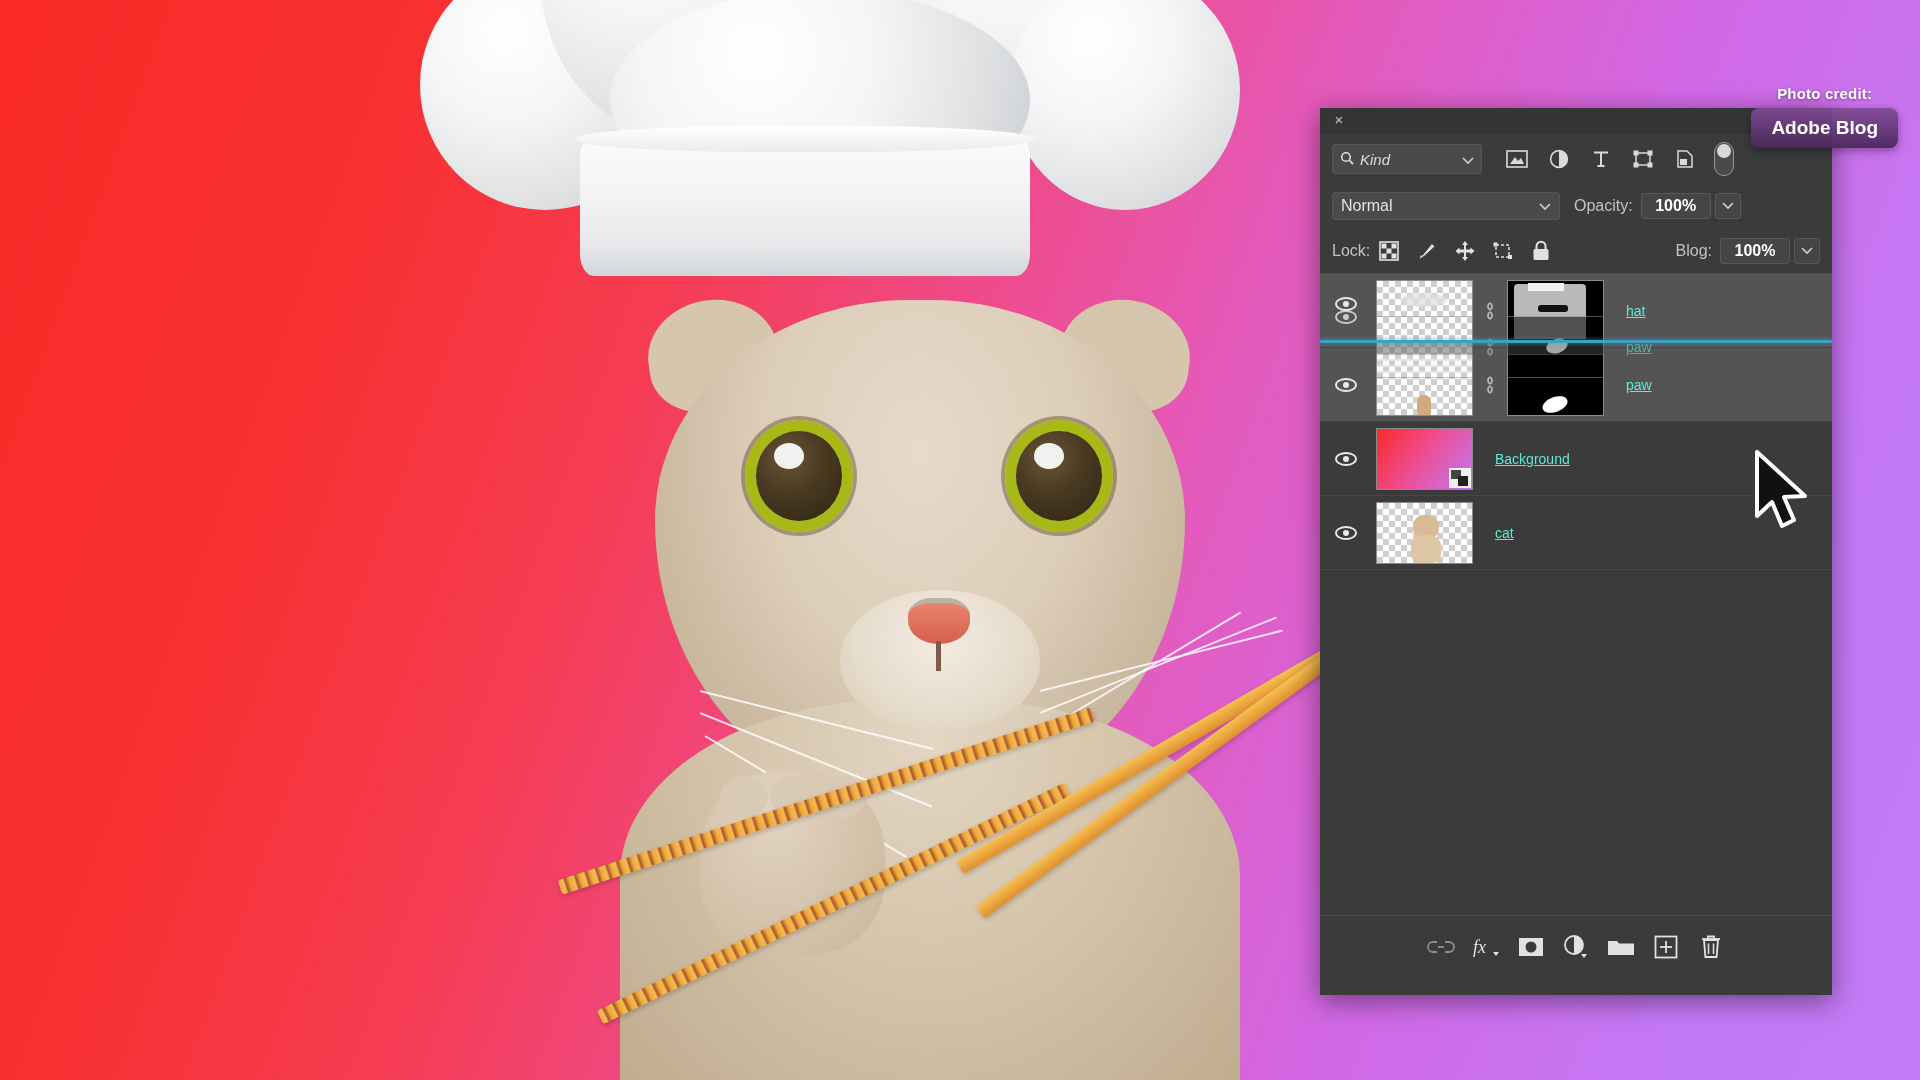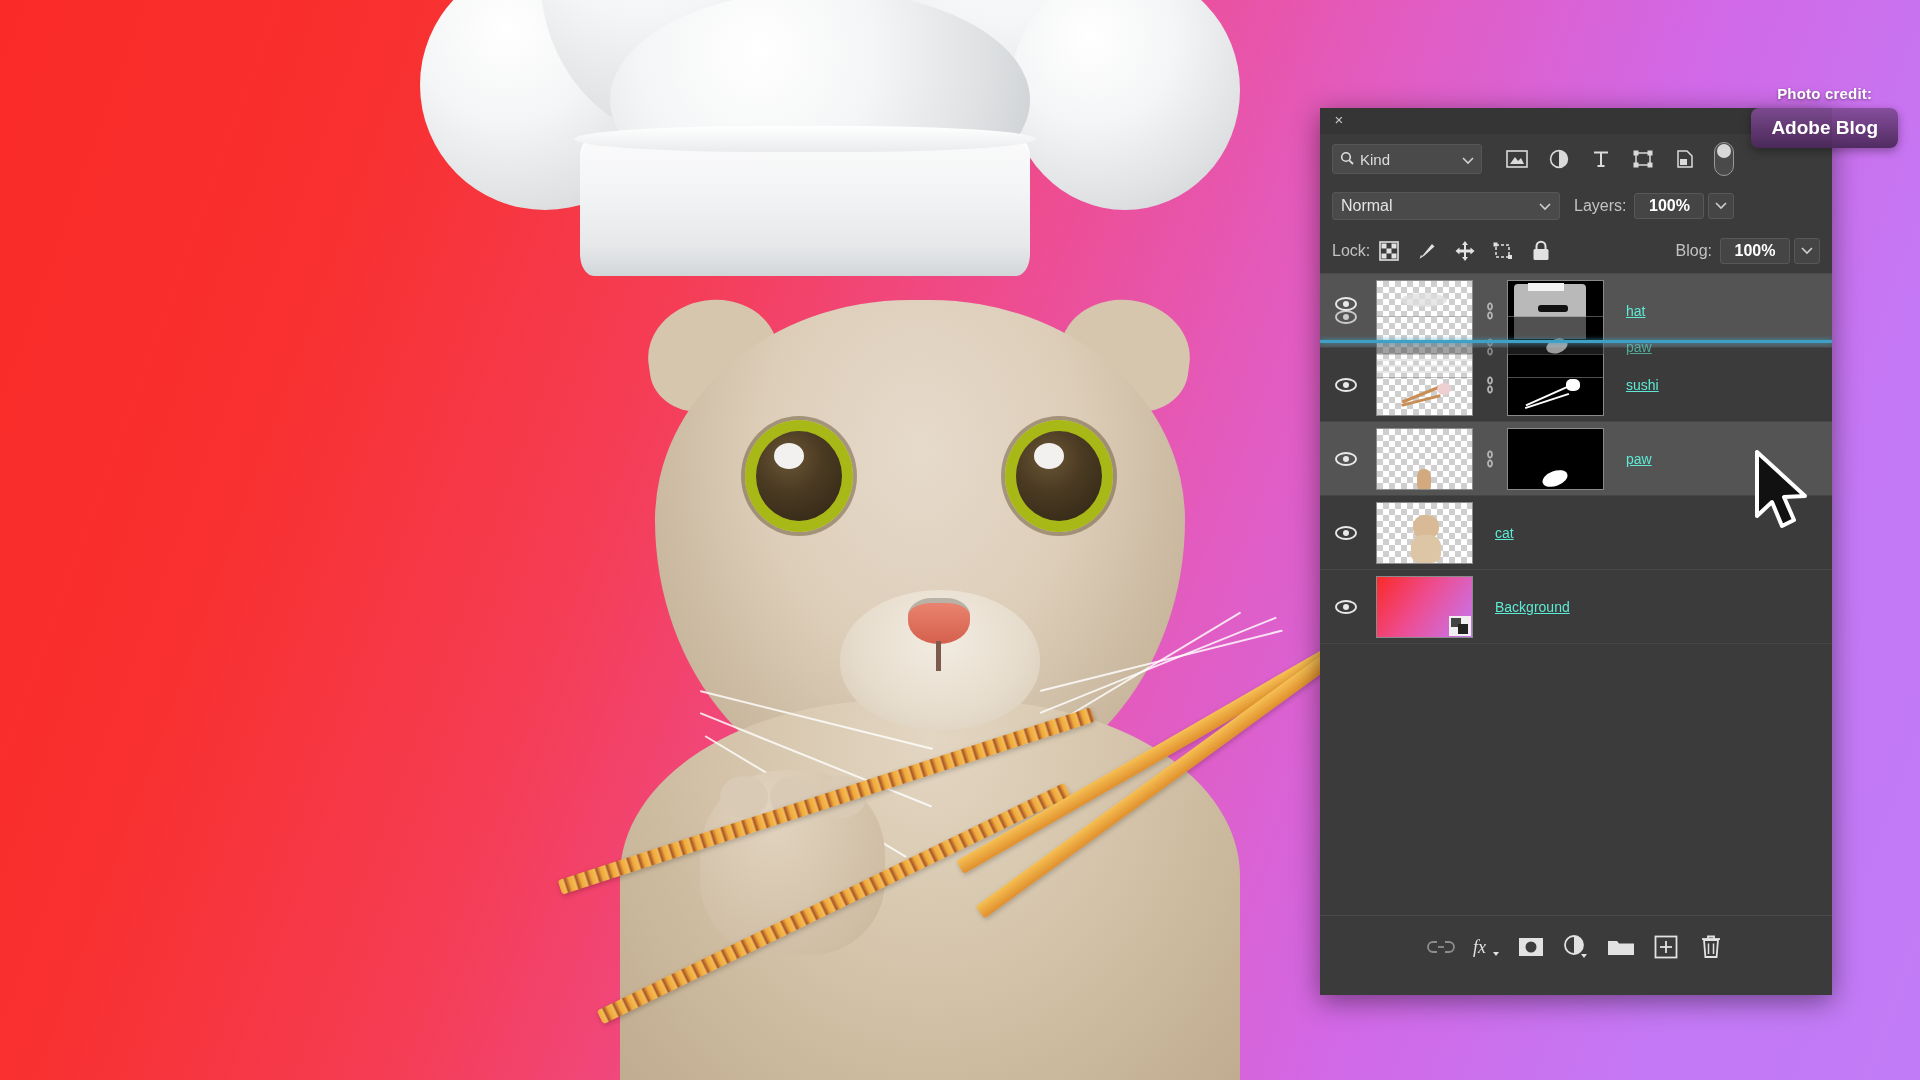--- a/index.html
+++ b/index.html
@@ -88,21 +88,21 @@
   .panel-titlebar { height:26px; background:#353535; position:relative; flex:0 0 auto; }
   .close-x { position:absolute; left:10px; top:3px; width:18px; height:18px; color:#c9c9c9;
              font-size:15px; line-height:18px; text-align:center; cursor:pointer; }
   .tabbar { height:44px; background:#2e2e2e; display:flex; align-items:stretch; position:relative; flex:0 0 auto;}
   .tab { padding:0 20px; display:flex; align-items:center; font-size:17px; font-weight:bold; color:#d8d8d8;
          background:#454545; cursor:pointer; }
   .tabfill { flex:1; }
   .burger { position:absolute; right:14px; top:14px; width:22px; height:16px; cursor:pointer; }
   .burger i { display:block; height:2px; background:#bdbdbd; margin-bottom:4px; }
 
-  .filterbar { height:50px; display:flex; align-items:center; padding:0 12px; gap:0; background:#3b3b3b; flex:0 0 auto;}
+  .filterbar { height:50px; display:flex; align-items:center; padding:0 12px; gap:0; background:#3b3b3b; flex:0 0 auto;font-style:italic;}
   .kind-select { width:150px; height:30px; background:#4a4a4a; border:1px solid #565656; border-radius:3px;
                  display:flex; align-items:center; padding:0 7px; gap:6px; cursor:pointer; font-size:15px; color:#dcdcdc;}
   .kind-select .kw { flex:1; }
   .fil-icons { display:flex; align-items:center; gap:0; margin-left:14px;}
   .fil-icons .fi { width:42px; height:32px; display:flex; align-items:center; justify-content:center; cursor:pointer;}
   .toggle-pill { width:20px; height:34px; border:1px solid #9a9a9a; border-radius:10px; position:relative;
                  margin-left:8px; background:#4a4a4a; cursor:pointer;}
   .toggle-pill::after{ content:""; position:absolute; left:2px; top:1px; width:14px; height:14px; border-radius:50%; background:#d8d8d8;}
 
   .blendbar { height:44px; display:flex; align-items:center; padding:0 12px; gap:0; flex:0 0 auto;}
@@ -271,21 +271,21 @@
 
   <div class="blendbar">
     <div class="blend-select">
       <span class="bw">Normal</span>
       <span>
         <svg width="12" height="8" viewBox="0 0 12 8">
             <polyline points="1,1 6,6 11,1" fill="none" stroke="#cfcfcf" stroke-width="1.6"></polyline>
           </svg>
       </span>
     </div>
-    <div class="opa-label">Layers:</div>
+    <div class="opa-label">Opacity:</div>
     <div class="numbox">100%</div>
     <div class="stepper">
       <svg width="12" height="8" viewBox="0 0 12 8">
           <polyline points="1,1 6,6 11,1" fill="none" stroke="#cfcfcf" stroke-width="1.6"></polyline>
         </svg>
     </div>
   </div>
 
   <div class="lockbar">
     <div class="lock-label">Lock:</div>
@@ -379,46 +379,20 @@
         </div>
         <div class="maskthumb" style="opacity:.9;">
           <div style="position:absolute;left:38px;top:22px;width:22px;height:14px;background:#e9e9e9;border-radius:50%;transform:rotate(-18deg);"></div>
         </div>
         <div class="lname">paw</div>
       </div>
     </div>
 
     <div class="dropline" style="top:66px;"></div>
 
-    <div class="lrow">
-      <div class="eyecell">
-        <svg width="24" height="16" viewBox="0 0 24 16">
-            <ellipse cx="12" cy="8" rx="10" ry="6" fill="none" stroke="#e8e8e8" stroke-width="1.8"></ellipse>
-            <circle cx="12" cy="8" r="3" fill="#e8e8e8"></circle>
-          </svg>
-      </div>
-      <div class="thumb">
-        <div class="checker"></div>
-        <div style="position:absolute;left:24px;top:38px;width:40px;height:3px;background:#c98e55;transform:rotate(-22deg);"></div>
-        <div style="position:absolute;left:24px;top:44px;width:40px;height:3px;background:#c98e55;transform:rotate(-14deg);"></div>
-        <div style="position:absolute;left:60px;top:28px;width:14px;height:12px;background:#eecfd2;border-radius:50%;"></div>
-      </div>
-      <div class="linkcell">
-        <svg width="16" height="26" viewBox="0 0 16 26">
-            <path d="M8 5 a4 4 0 0 1 0 7 M8 14 a4 4 0 0 1 0 7" fill="none" stroke="#b6b6b6" stroke-width="1.8"></path>
-            <path d="M8 5 a4 4 0 0 0 0 7 M8 14 a4 4 0 0 0 0 7" fill="none" stroke="#b6b6b6" stroke-width="1.8"></path>
-          </svg>
-      </div>
-      <div class="maskthumb">
-        <div style="position:absolute;left:16px;top:40px;width:46px;height:2px;background:#fff;transform:rotate(-24deg);"></div>
-        <div style="position:absolute;left:16px;top:45px;width:46px;height:2px;background:#fff;transform:rotate(-18deg);"></div>
-        <div style="position:absolute;left:58px;top:24px;width:14px;height:12px;background:#fff;border-radius:40%;"></div>
-      </div>
-      <div class="lname">sushi</div>
-    </div>
 
     <div class="lrow selected">
       <div class="eyecell">
         <svg width="24" height="16" viewBox="0 0 24 16">
             <ellipse cx="12" cy="8" rx="10" ry="6" fill="none" stroke="#e8e8e8" stroke-width="1.8"></ellipse>
             <circle cx="12" cy="8" r="3" fill="#e8e8e8"></circle>
           </svg>
       </div>
       <div class="thumb sel-frame">
         <div class="checker"></div>
@@ -427,55 +401,55 @@
       <div class="linkcell">
         <svg width="16" height="26" viewBox="0 0 16 26">
             <path d="M8 5 a4 4 0 0 1 0 7 M8 14 a4 4 0 0 1 0 7" fill="none" stroke="#b6b6b6" stroke-width="1.8"></path>
             <path d="M8 5 a4 4 0 0 0 0 7 M8 14 a4 4 0 0 0 0 7" fill="none" stroke="#b6b6b6" stroke-width="1.8"></path>
           </svg>
       </div>
       <div class="maskthumb">
         <div style="position:absolute;left:34px;top:42px;width:26px;height:15px;background:#fff;border-radius:50%;transform:rotate(-20deg);"></div>
       </div>
       <div class="lname">paw</div>
-    </div>
-
-    <div class="lrow">
-      <div class="eyecell">
-        <svg width="24" height="16" viewBox="0 0 24 16">
-            <ellipse cx="12" cy="8" rx="10" ry="6" fill="none" stroke="#e8e8e8" stroke-width="1.8"></ellipse>
-            <circle cx="12" cy="8" r="3" fill="#e8e8e8"></circle>
-          </svg>
-      </div>
-      <div class="thumb">
-        <div class="checker"></div>
-        <div style="position:absolute;left:36px;top:12px;width:26px;height:24px;background:#d8bb96;border-radius:45%;"></div>
-        <div style="position:absolute;left:34px;top:32px;width:30px;height:28px;background:#ddc6a6;border-radius:40% 40% 30% 30%;"></div>
-      </div>
-      <div class="lname">cat</div>
     </div>
 
     <div class="lrow">
       <div class="eyecell">
         <svg width="24" height="16" viewBox="0 0 24 16">
             <ellipse cx="12" cy="8" rx="10" ry="6" fill="none" stroke="#e8e8e8" stroke-width="1.8"></ellipse>
             <circle cx="12" cy="8" r="3" fill="#e8e8e8"></circle>
           </svg>
       </div>
       <div class="thumb">
         <div style="position:absolute;inset:0;background:linear-gradient(125deg,#FA2A28,#EE4C8F 45%,#C478F5);"></div>
         <div style="position:absolute;right:1px;bottom:1px;width:22px;height:20px;background:#f0f0f0;">
           <svg width="22" height="20" viewBox="0 0 22 20">
               <rect x="2" y="2" width="10" height="9" fill="#444"></rect>
               <rect x="9" y="8" width="10" height="10" fill="#222"></rect>
             </svg>
         </div>
       </div>
       <div class="lname">Background</div>
     </div>
+
+    <div class="lrow">
+      <div class="eyecell">
+        <svg width="24" height="16" viewBox="0 0 24 16">
+            <ellipse cx="12" cy="8" rx="10" ry="6" fill="none" stroke="#e8e8e8" stroke-width="1.8"></ellipse>
+            <circle cx="12" cy="8" r="3" fill="#e8e8e8"></circle>
+          </svg>
+      </div>
+      <div class="thumb">
+        <div class="checker"></div>
+        <div style="position:absolute;left:36px;top:12px;width:26px;height:24px;background:#d8bb96;border-radius:45%;"></div>
+        <div style="position:absolute;left:34px;top:32px;width:30px;height:28px;background:#ddc6a6;border-radius:40% 40% 30% 30%;"></div>
+      </div>
+      <div class="lname">cat</div>
+    </div>
   </div>
 
   <div class="panel-bottom">
     <div class="pb">
       <svg width="28" height="16" viewBox="0 0 28 16">
           <path d="M11 8 H17" stroke="#8d8d8d" stroke-width="1.8"></path>
           <path d="M10 3 H6 a5 5 0 0 0 0 10 h4" fill="none" stroke="#8d8d8d" stroke-width="1.8"></path>
           <path d="M18 3 h4 a5 5 0 0 1 0 10 h-4" fill="none" stroke="#8d8d8d" stroke-width="1.8"></path>
         </svg>
     </div>

